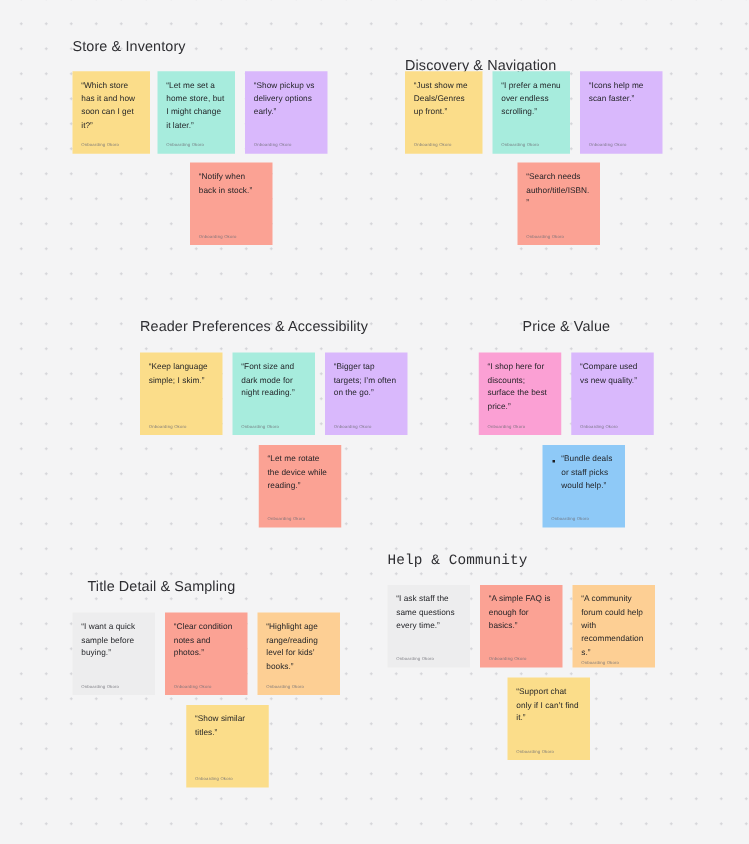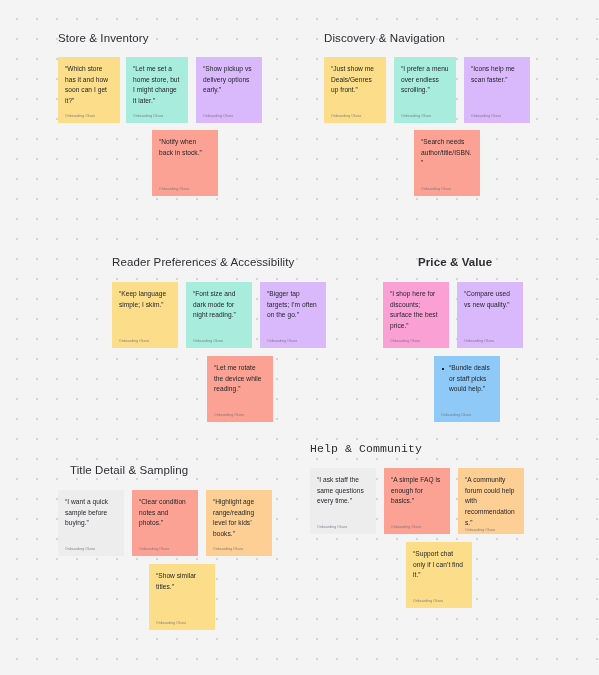--- a/index.html
+++ b/index.html
@@ -100,21 +100,21 @@
       <div class="note" style="left: 196px; top: 57px; width: 66px; height: 66px; background: rgb(217, 184, 252);">
         <div class="note-text">“Show pickup vs delivery options early.”</div>
         <div class="note-meta">Onboarding Okoro</div>
       </div>
       <div class="note" style="left: 152px; top: 130px; width: 66px; height: 66px; background: rgb(251, 162, 148);">
         <div class="note-text">“Notify when back in stock.”</div>
         <div class="note-meta">Onboarding Okoro</div>
       </div>
     </div>
     <div class="cluster" style="left: 0px; top: 0px;">
-      <div class="cluster-title" style="left: 324px; top: 33px;">Discovery &amp; Navigation</div>
+      <div class="cluster-title" style="left: 324px; top: 48px;">Discovery &amp; Navigation</div>
       <div class="note" style="left: 324px; top: 57px; width: 62px; height: 66px; background: rgb(251, 221, 138);">
         <div class="note-text">“Just show me Deals/Genres up front.”</div>
         <div class="note-meta">Onboarding Okoro</div>
       </div>
       <div class="note" style="left: 394px; top: 57px; width: 62px; height: 66px; background: rgb(167, 236, 221);">
         <div class="note-text">“I prefer a menu over endless scrolling.”</div>
         <div class="note-meta">Onboarding Okoro</div>
       </div>
       <div class="note" style="left: 464px; top: 57px; width: 66px; height: 66px; background: rgb(217, 184, 252);">
         <div class="note-text">“Icons help me scan faster.”</div>
@@ -138,21 +138,21 @@
       <div class="note" style="left: 260px; top: 282px; width: 66px; height: 66px; background: rgb(217, 184, 252);">
         <div class="note-text">“Bigger tap targets; I’m often on the go.”</div>
         <div class="note-meta">Onboarding Okoro</div>
       </div>
       <div class="note" style="left: 207px; top: 356px; width: 66px; height: 66px; background: rgb(251, 162, 148);">
         <div class="note-text">“Let me rotate the device while reading.”</div>
         <div class="note-meta">Onboarding Okoro</div>
       </div>
     </div>
     <div class="cluster" style="left: 0px; top: 0px;">
-      <div class="cluster-title" style="left: 418px; top: 257px; font-weight: bold;">Price &amp; Value</div>
+      <div class="cluster-title" style="left: 418px; top: 257px;">Price &amp; Value</div>
       <div class="note" style="left: 383px; top: 282px; width: 66px; height: 66px; background: rgb(251, 160, 212);">
         <div class="note-text">“I shop here for discounts; surface the best price.”</div>
         <div class="note-meta">Onboarding Okoro</div>
       </div>
       <div class="note" style="left: 457px; top: 282px; width: 66px; height: 66px; background: rgb(217, 184, 252);">
         <div class="note-text">“Compare used vs new quality.”</div>
         <div class="note-meta">Onboarding Okoro</div>
       </div>
       <div class="note bulleted" style="left: 434px; top: 356px; width: 66px; height: 66px; background: rgb(142, 201, 247);">
         <div class="note-text">“Bundle deals or staff picks would help.”</div>

